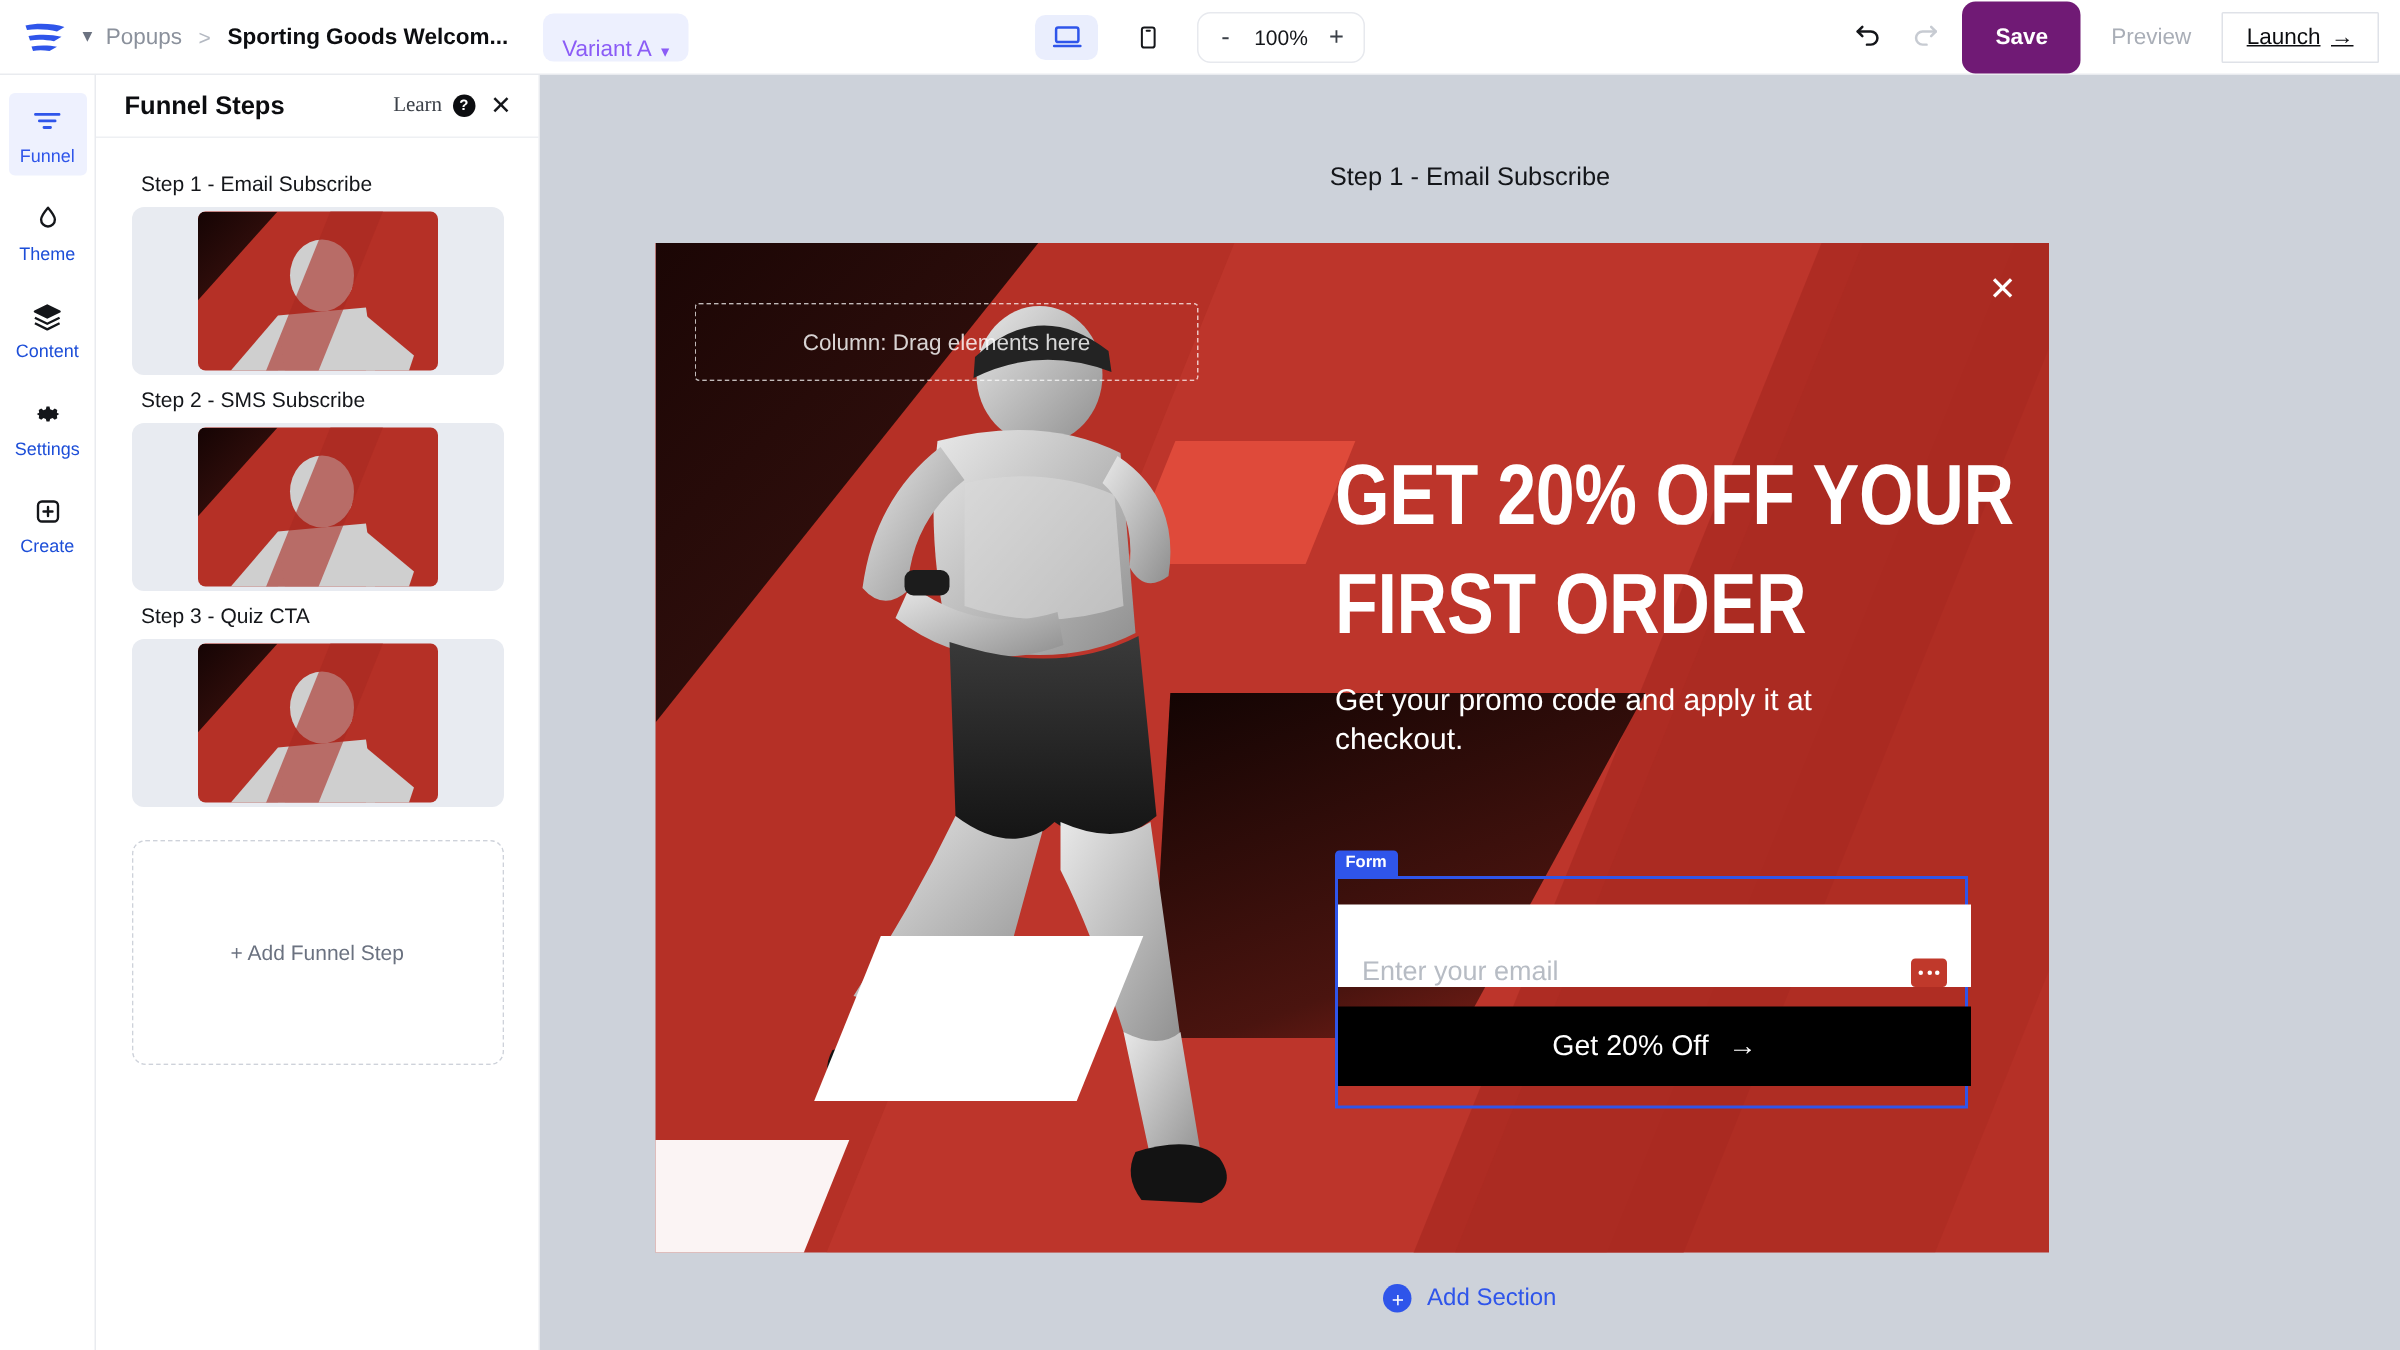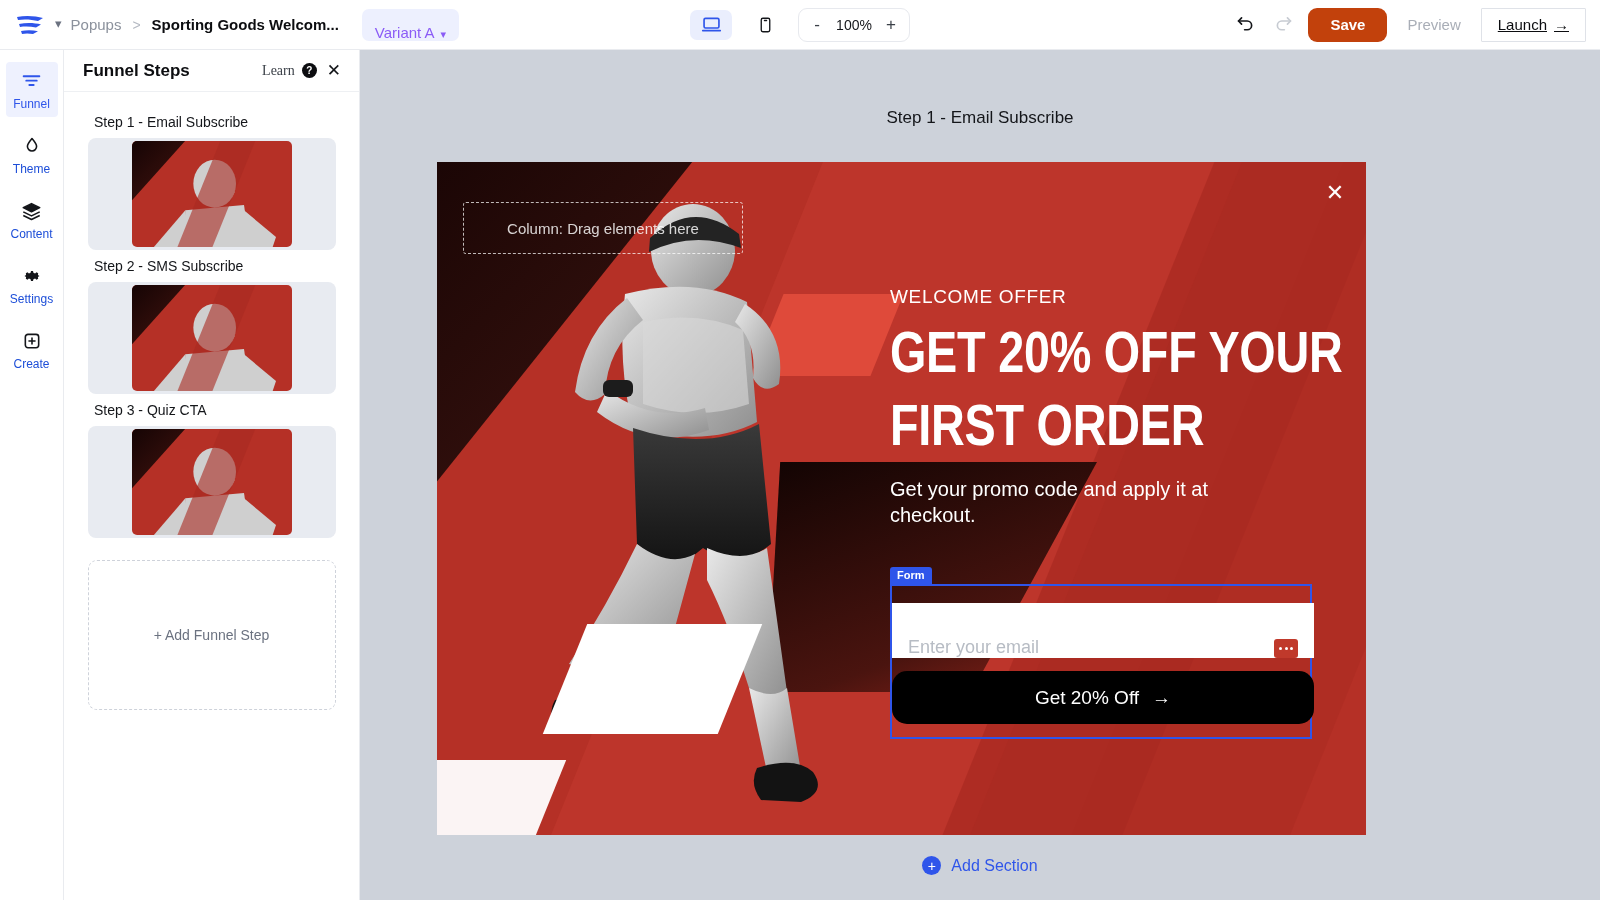--- a/index.html
+++ b/index.html
@@ -55,22 +55,22 @@
     font-size: 17px; color: #3b4048; cursor: pointer; line-height: 1;
   }
   .zoom-val { font-size: 14px; color: #14161a; min-width: 46px; text-align: center; }
 
   .tb-right {
     position: absolute; right: 14px;
     display: flex; align-items: center; gap: 12px;
   }
   .icon-btn { width: 26px; height: 26px; display: flex; align-items: center; justify-content: center; cursor: pointer; }
   .btn-save {
-    background: #c2410c; color: #fff; border-radius: 9px;
-    height: 34px; padding: 12px 22px; font-size: 15px; font-weight: bold;
+    background: #701a75; color: #fff; border-radius: 9px;
+    height: 48px; padding: 12px 22px; font-size: 15px; font-weight: bold;
     display: flex; align-items: center; cursor: pointer;
   }
   .btn-preview {
     color: #a9aeb7; font-size: 15px; padding: 0 8px; cursor: pointer;
   }
   .btn-launch {
     border: 1px solid #dfe2e8; border-radius: 1px; background: #fff;
     height: 34px; padding: 0 16px; font-size: 15px; color: #0c0d10;
     display: flex; align-items: center; gap: 7px; cursor: pointer; text-decoration: underline;
   }
@@ -215,25 +215,24 @@
     width: 24px; height: 19px; background: #c0392b; border-radius: 3px;
     display: flex; align-items: center; justify-content: center; gap: 2.5px;
     cursor: pointer;
   }
   .dots-badge i { width: 3px; height: 3px; background: #fff; border-radius: 50%; display: block; }
   .cta-btn {
     position: absolute; left: 0; top: 85px; width: 422px; height: 53px;
     background: #000; color: #fff; font-size: 19px;
     display: flex; align-items: center; justify-content: center; gap: 13px;
     cursor: pointer;
-    border-radius: 15px;
   }
 
   .col-drop {
-    position: absolute; left: 26px; top: 40px; width: 280px; height: 52px;
+    position: absolute; left: 26px; top: 40px; width: 336px; height: 52px;
     border: 1px dashed rgba(255,255,255,.72); border-radius: 3px;
     display: flex; align-items: center; justify-content: center;
     color: rgba(255,255,255,.82); font-size: 15px;
   }
 
   .add-section {
     position: absolute; left: 0; top: 806px; width: 1240px;
     display: flex; align-items: center; justify-content: center; gap: 10px;
     color: #2f55ea; font-size: 16px; cursor: pointer;
   }
@@ -493,21 +492,20 @@
     </svg>
 
     <div class="pp-white-dia"></div>
     <div class="pp-white-dia2"></div>
 
     <div class="col-drop">Column: Drag elements here</div>
 
     <div class="pp-close">✕</div>
 
     <div class="pp-content">
-      <div class="pp-eyebrow">WELCOME OFFER</div>
       <div class="pp-head">GET 20% OFF YOUR</div>
       <div class="pp-head">FIRST ORDER</div>
       <div class="pp-sub">Get your promo code and apply it at checkout.</div>
     </div>
 
     <div class="form-block">
       <span class="form-tag">Form</span>
       <div class="email-row">
         <span class="email-ph">Enter your email</span>
         <span class="dots-badge">

